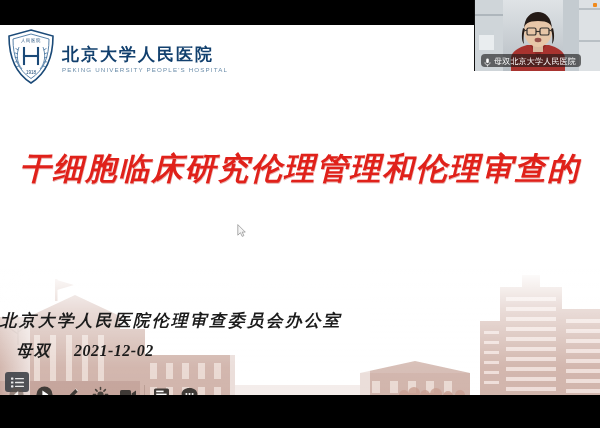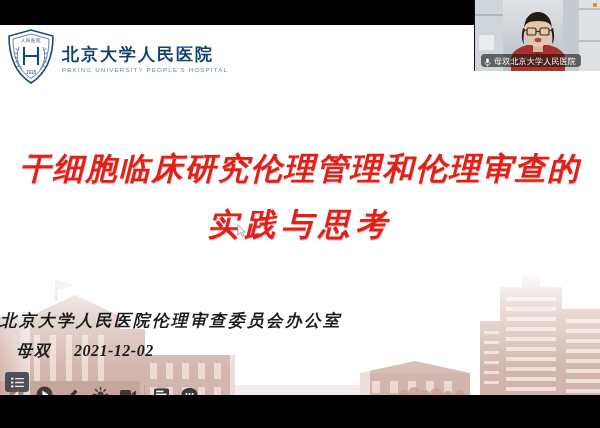--- a/index.html
+++ b/index.html
@@ -388,21 +388,20 @@
         </svg>
       </div>
       <div class="logo-text">
         <div class="logo-cn">北京大学人民医院</div>
         <div class="logo-en">PEKING UNIVERSITY PEOPLE'S HOSPITAL</div>
       </div>
     </div>
 
     <div class="title-wrap">
       <div class="title-line">干细胞临床研究伦理管理和伦理审查的</div>
-      <div class="title-line second">实践与思考</div>
     </div>
 
     <div class="byline-wrap">
       <div class="byline-org">北京大学人民医院伦理审查委员会办公室</div>
       <div class="byline-author">
         <span>母双</span>
         <span class="date">2021-12-02</span>
       </div>
     </div>
 

